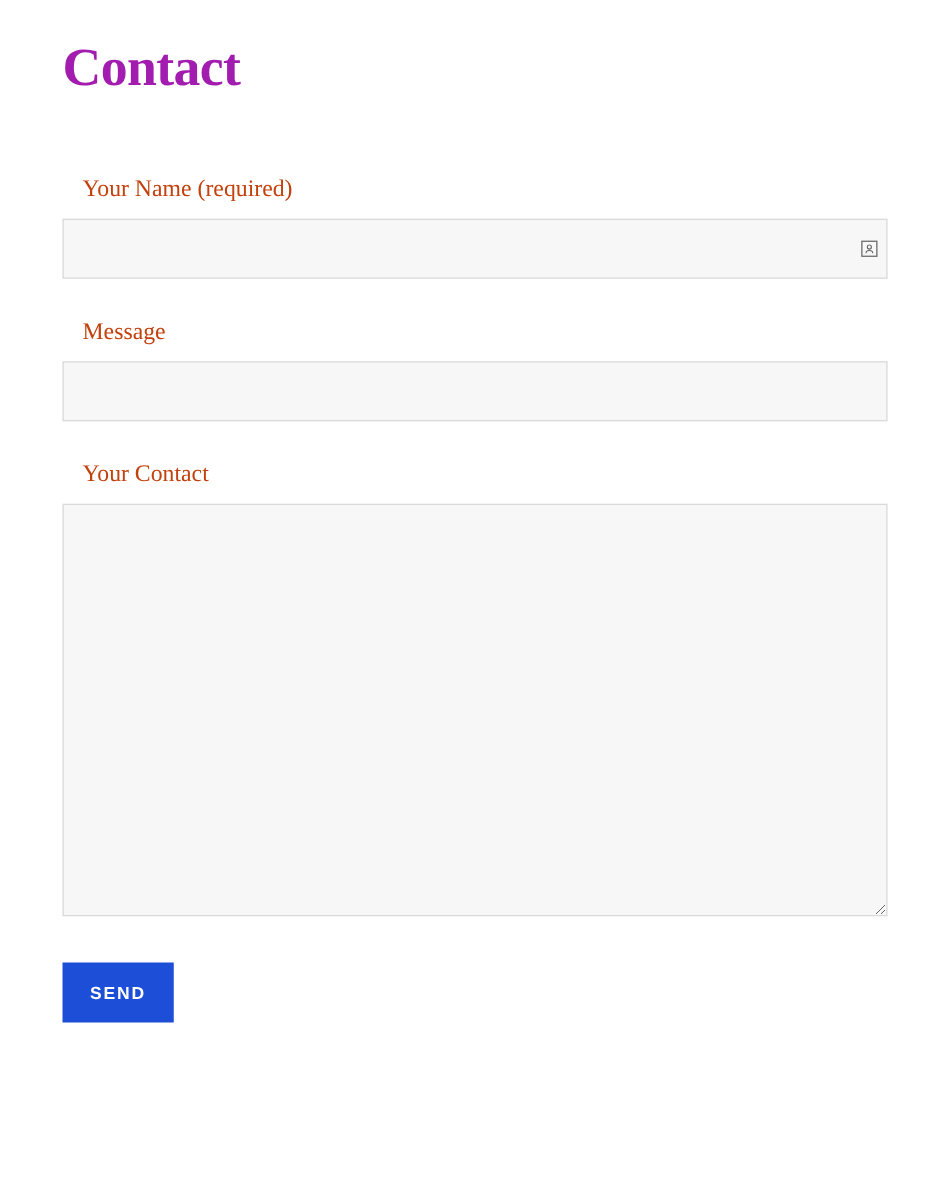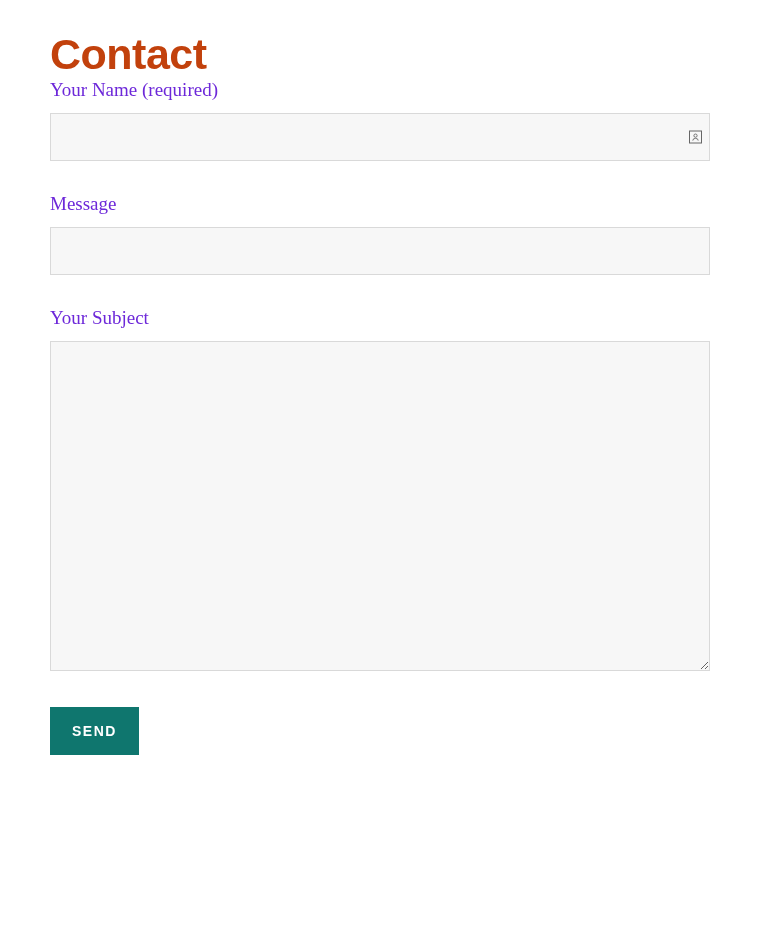--- a/index.html
+++ b/index.html
@@ -9,35 +9,37 @@
     }
     body {
       background: #ffffff;
       font-family: Georgia, 'Times New Roman', serif;
       color: #1a1a1a;
       width: 758px;
       height: 943px;
       padding: 30px 48px 40px 50px;
     }
     .page-title {
-      font-family: Liberation Sans, sans-serif;
+      font-family: Liberation Serif, serif;
       font-size: 43px;
       font-weight: 700;
-      color: #c2410c;
+      color: #a21caf;
+      margin-bottom: 62px;
       letter-spacing: -0.5px;
     }
     .form-group {
       margin-bottom: 32px;
     }
     .form-label {
       display: block;
       font-size: 19px;
-      color: #6d28d9;
+      color: #c2410c;
       margin-bottom: 12px;
       font-family: Georgia, 'Times New Roman', serif;
+      margin-left: 16px;
     }
     .form-input {
       width: 100%;
       height: 48px;
       background: #f7f7f7;
       border: 1px solid #d9d9d9;
       padding: 10px 12px;
       font-size: 16px;
       font-family: Georgia, 'Times New Roman', serif;
       color: #1a1a1a;
@@ -66,21 +68,21 @@
       height: 330px;
       background: #f7f7f7;
       border: 1px solid #d9d9d9;
       padding: 10px 12px;
       font-size: 16px;
       font-family: Georgia, 'Times New Roman', serif;
       color: #1a1a1a;
       resize: both;
     }
     .submit-button {
-      background: #0f766e;
+      background: #1d4ed8;
       color: #ffffff;
       border: none;
       padding: 16px 22px;
       font-size: 14px;
       font-weight: 700;
       letter-spacing: 1.5px;
       font-family: -apple-system, BlinkMacSystemFont, "Segoe UI", Arial, sans-serif;
       cursor: pointer;
       text-transform: uppercase;
     }
@@ -107,18 +109,18 @@
     </div>
   </div>
 
 
   <div class="form-group">
     <label class="form-label">Message</label>
     <input type="text" class="form-input" value="" style="">
   </div>
 
   <div class="message-group">
-    <label class="form-label">Your Subject</label>
+    <label class="form-label">Your Contact</label>
     <textarea class="form-textarea" style=""></textarea>
   </div>
 
   <button type="submit" class="submit-button">SEND</button>
 </form>
 
 </body></html>

